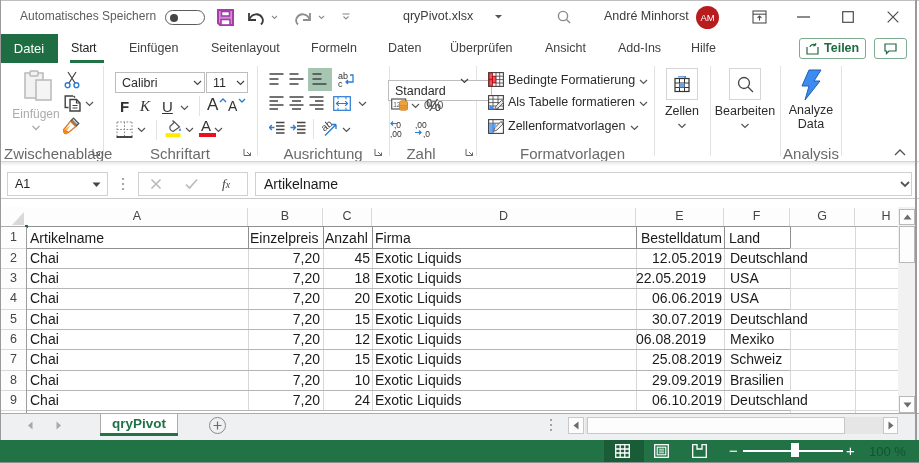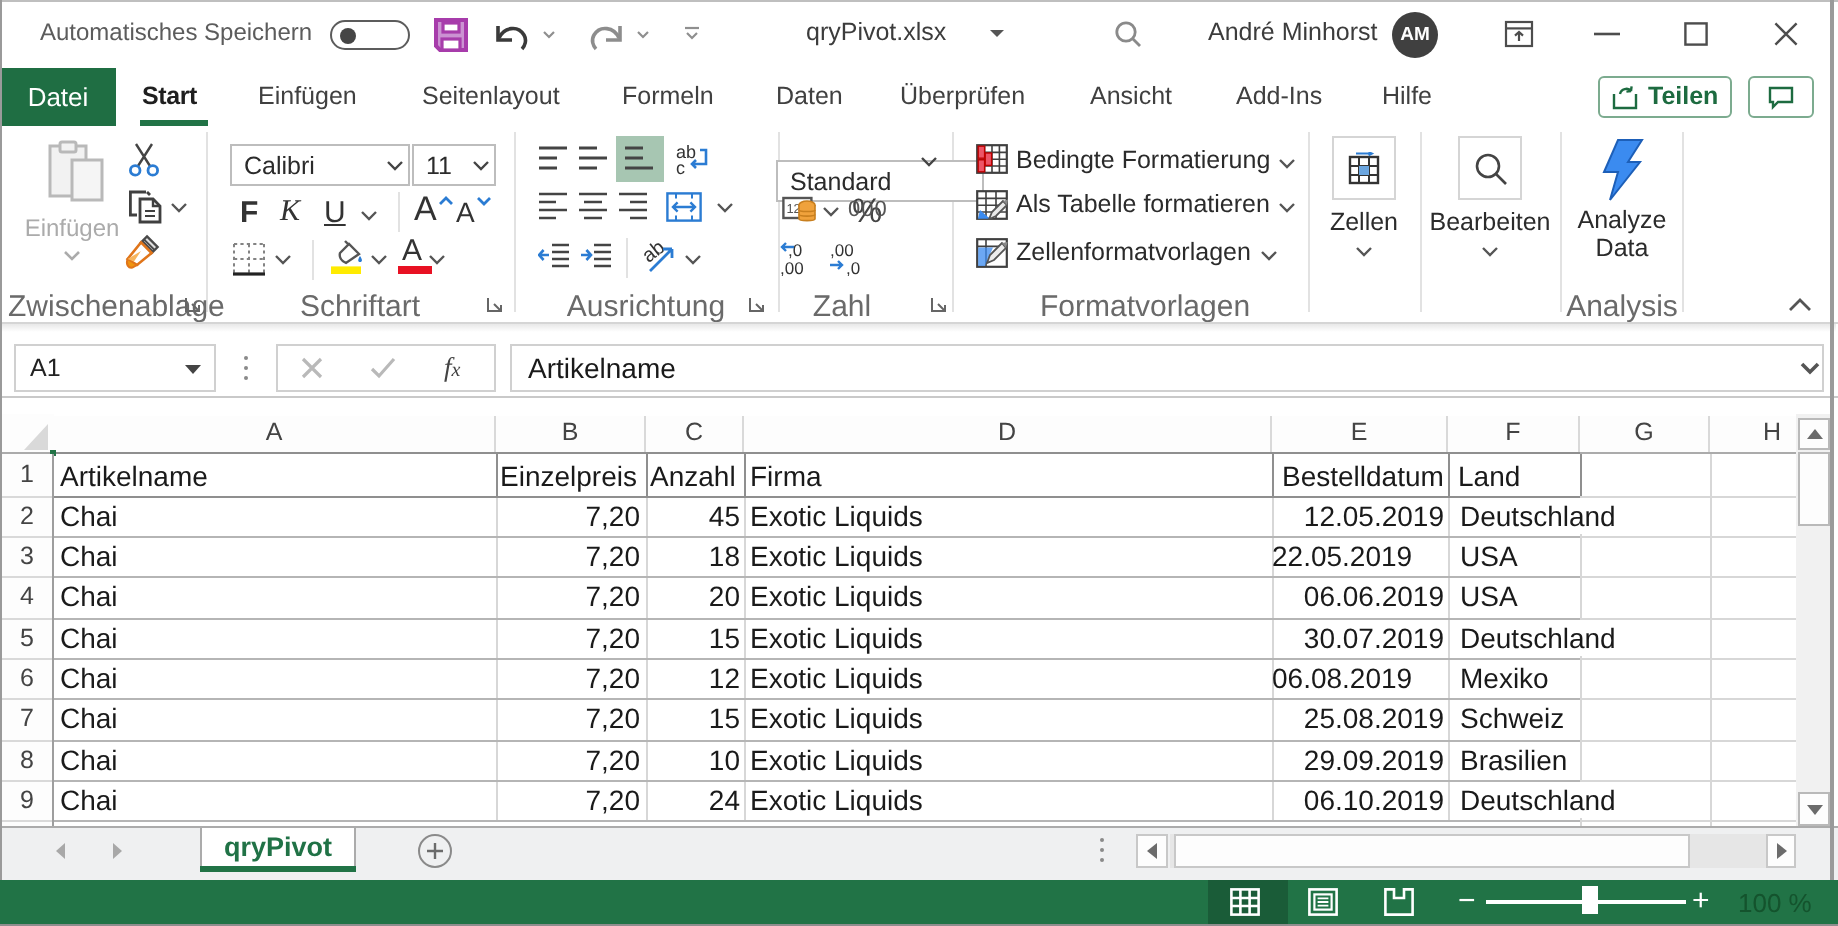--- a/index.html
+++ b/index.html
@@ -78,40 +78,40 @@
 <svg class="abs" style="left:494px; top:14px;" width="9" height="6" viewBox="0 0 9 6">
     <path d="M1 1 L4.5 4.5 L8 1" fill="#555"></path>
   </svg>
 
 <svg class="abs" style="left:556px; top:9px;" width="16" height="16" viewBox="0 0 16 16">
     <circle cx="7" cy="7" r="4.6" fill="none" stroke="#8a8a8a" stroke-width="1.4"></circle>
     <path d="M10.5 10.5 L14 14" stroke="#8a8a8a" stroke-width="1.4"></path>
   </svg>
 <div class="abs" style="left:604px; top:9px; font-size:12.5px; color:#3c3c3c;">André Minhorst</div>
 
-<div class="abs" style="left:696px; top:6px; width:23px; height:23px; border-radius:50%; background:#404040; color:#fff; font-size:9.5px; font-weight:bold; text-align:center; line-height:23px;">AM</div>
+<div class="abs" style="left:696px; top:6px; width:23px; height:23px; border-radius:50%; background:#b91c1c; color:#fff; font-size:9.5px; font-weight:normal; text-align:center; line-height:23px;">AM</div>
 
 <svg class="abs" style="left:752px; top:10px;" width="15" height="14" viewBox="0 0 15 14">
     <rect x="1" y="1" width="13" height="12" fill="none" stroke="#4d4d4d" stroke-width="1.1"></rect>
     <path d="M1 4.2 H14" stroke="#4d4d4d" stroke-width="1.1"></path>
     <path d="M7.5 10.5 L7.5 6 M5.5 7.8 L7.5 6 L9.5 7.8" fill="none" stroke="#4d4d4d" stroke-width="1.1"></path>
   </svg>
 
 <svg class="abs" style="left:797px; top:16px;" width="13" height="2" viewBox="0 0 13 2">
     <path d="M0 1 H13" stroke="#4d4d4d" stroke-width="1.3"></path>
   </svg>
 <svg class="abs" style="left:842px; top:11px;" width="12" height="12" viewBox="0 0 12 12">
     <rect x="0.7" y="0.7" width="10.6" height="10.6" fill="none" stroke="#4d4d4d" stroke-width="1.2"></rect>
   </svg>
 <svg class="abs" style="left:887px; top:11px;" width="12" height="12" viewBox="0 0 12 12">
     <path d="M0.7 0.7 L11.3 11.3 M11.3 0.7 L0.7 11.3" stroke="#4d4d4d" stroke-width="1.2"></path>
   </svg>
 <div id="tabrow" class="abs"></div>
 <div id="datei" class="abs">Datei</div>
-<div class="rtab abs" style="left:71px; color:#1f1f1f; font-weight:bold; letter-spacing:-0.2px;">Start</div>
+<div class="rtab abs" style="left:71px; color:#1f1f1f; font-weight:normal; letter-spacing:-0.2px;">Start</div>
 <div id="start-ul" class="abs"></div>
 <div class="rtab abs" style="left:129px;">Einfügen</div>
 <div class="rtab abs" style="left:211px;">Seitenlayout</div>
 <div class="rtab abs" style="left:311px;">Formeln</div>
 <div class="rtab abs" style="left:388px;">Daten</div>
 <div class="rtab abs" style="left:450px;">Überprüfen</div>
 <div class="rtab abs" style="left:545px;">Ansicht</div>
 <div class="rtab abs" style="left:618px;">Add-Ins</div>
 <div class="rtab abs" style="left:691px;">Hilfe</div>
 

